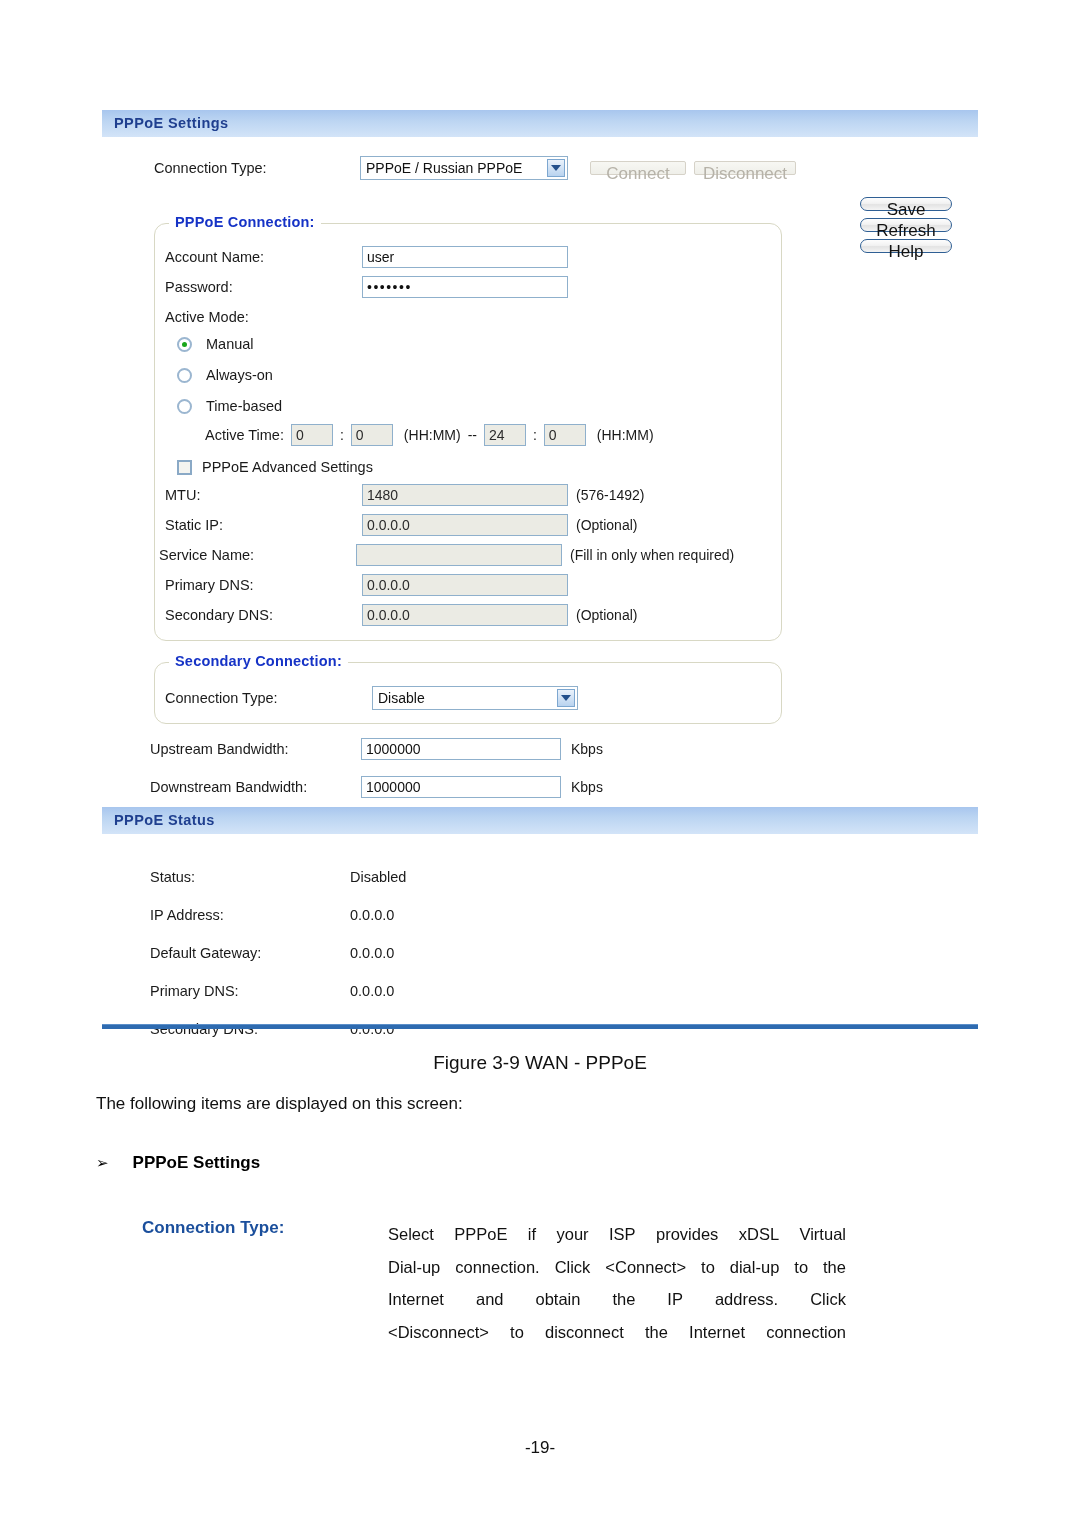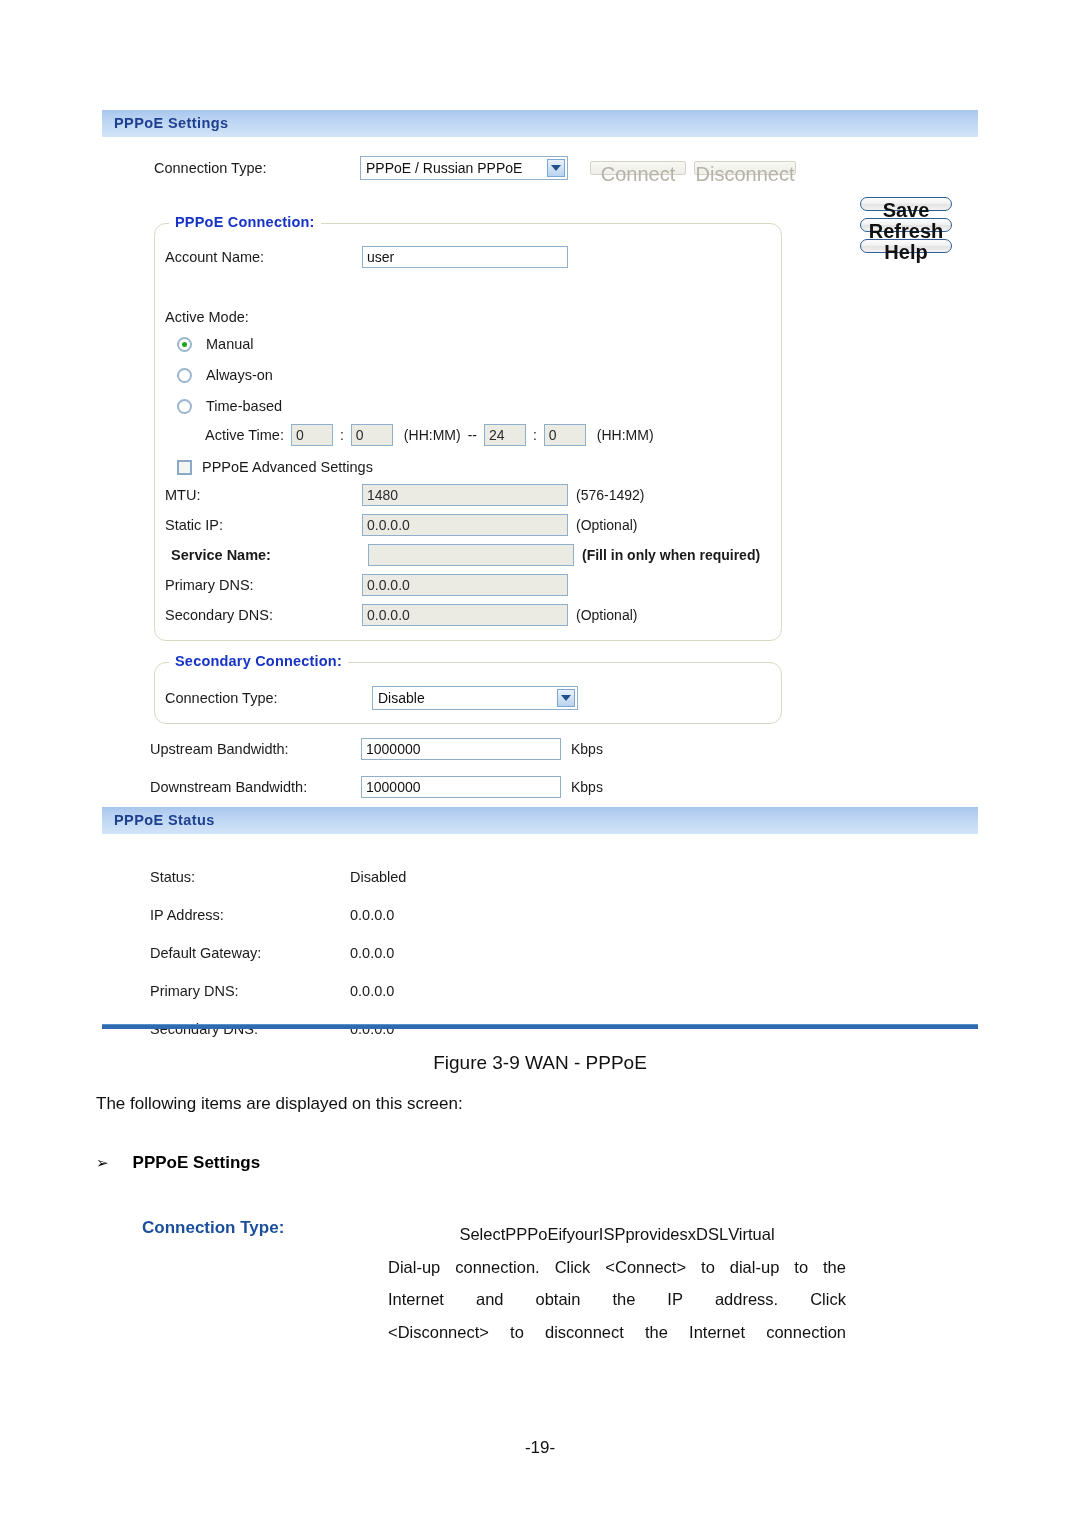--- a/index.html
+++ b/index.html
@@ -102,36 +102,35 @@
     border-left: 5px solid transparent;
     border-right: 5px solid transparent;
     border-top: 6px solid #23508c;
   }
 
   
   .btn {
     box-sizing: border-box;
     border: 1px solid #4d6f94;
     background: linear-gradient(to bottom, #fdfdfd 0%, #f2f2f2 45%, #e3e3e3 55%, #f4f4f4 100%);
-    font-size: 20px;
+    font-size: 17px;
     color: #111;
     text-align: center;
     line-height: 24px;
     height: 14px;
     border-radius: 2px;
   }
   .btn.disabled {
     color: #b6b2a8;
     border: 1px solid #d6d2c8;
     background: linear-gradient(to bottom, #f7f7f3 0%, #efefe9 100%);
   }
   .btn.sq {
     border: 1px solid #2f5f94;
     border-radius: 8px;
-    font-weight: bold;
   }
 
   
   .group {
     border: 1px solid #d8d8c4;
     border-radius: 12px;
     position: relative;
     box-sizing: border-box;
   }
   .group > .legend {
@@ -279,20 +278,26 @@
     <div class="group" style="position:absolute; left:52px; top:86px; width:628px; height:418px;">
       <span class="legend">PPPoE Connection:</span>
 
       <div class="row" style="position:absolute; left:10px; top:18px; width:600px;">
         <span class="lbl" style="width:197px;">Account Name:</span>
         <div class="txt" style="width:206px;">
           <span>user</span>
         </div>
       </div>
 
+      <div class="row" style="position:absolute; left:10px; top:48px; width:600px;">
+        <span class="lbl" style="width:197px;">Password:</span>
+        <div class="txt" style="width:206px; letter-spacing:1.5px;">
+          <span>•••••••</span>
+        </div>
+      </div>
 
       <div class="row" style="position:absolute; left:10px; top:78px;">
         <span class="lbl">Active Mode:</span>
       </div>
 
       <div class="row" style="position:absolute; left:22px; top:105px; gap:14px;">
         <span class="radio on"></span>
         <span class="lbl">Manual</span>
       </div>
 
@@ -341,21 +346,21 @@
       </div>
 
       <div class="row" style="position:absolute; left:10px; top:286px; width:610px;">
         <span class="lbl" style="width:197px;">Static IP:</span>
         <div class="txt dis" style="width:206px;">
           <span>0.0.0.0</span>
         </div>
         <span class="hint" style="margin-left:8px;">(Optional)</span>
       </div>
 
-      <div class="row" style="position:absolute; left:16px; top:316px; width:610px;font-weight:bold;">
+      <div class="row" style="position:absolute; left:4px; top:316px; width:610px;">
         <span class="lbl" style="width:197px;">Service Name:</span>
         <div class="txt dis" style="width:206px;">
           <span></span>
         </div>
         <span class="hint" style="margin-left:8px;">(Fill in only when required)</span>
       </div>
 
       <div class="row" style="position:absolute; left:10px; top:346px; width:610px;">
         <span class="lbl" style="width:197px;">Primary DNS:</span>
         <div class="txt dis" style="width:206px;">
@@ -439,21 +444,21 @@
 <div class="lead">The following items are displayed on this screen:</div>
 
 <div class="bullet">
   <span class="arrow">➢</span>
   <span>PPPoE Settings</span>
 </div>
 
 <div class="term">Connection Type:</div>
 
 <div class="para">
-  <div style="display:flex; justify-content:center;">
+  <div style="display:flex; justify-content:space-between;">
       <span>Select</span>
       <span>PPPoE</span>
       <span>if</span>
       <span>your</span>
       <span>ISP</span>
       <span>provides</span>
       <span>xDSL</span>
       <span>Virtual</span>
     </div>
   <div style="display: flex; justify-content: space-between;">

